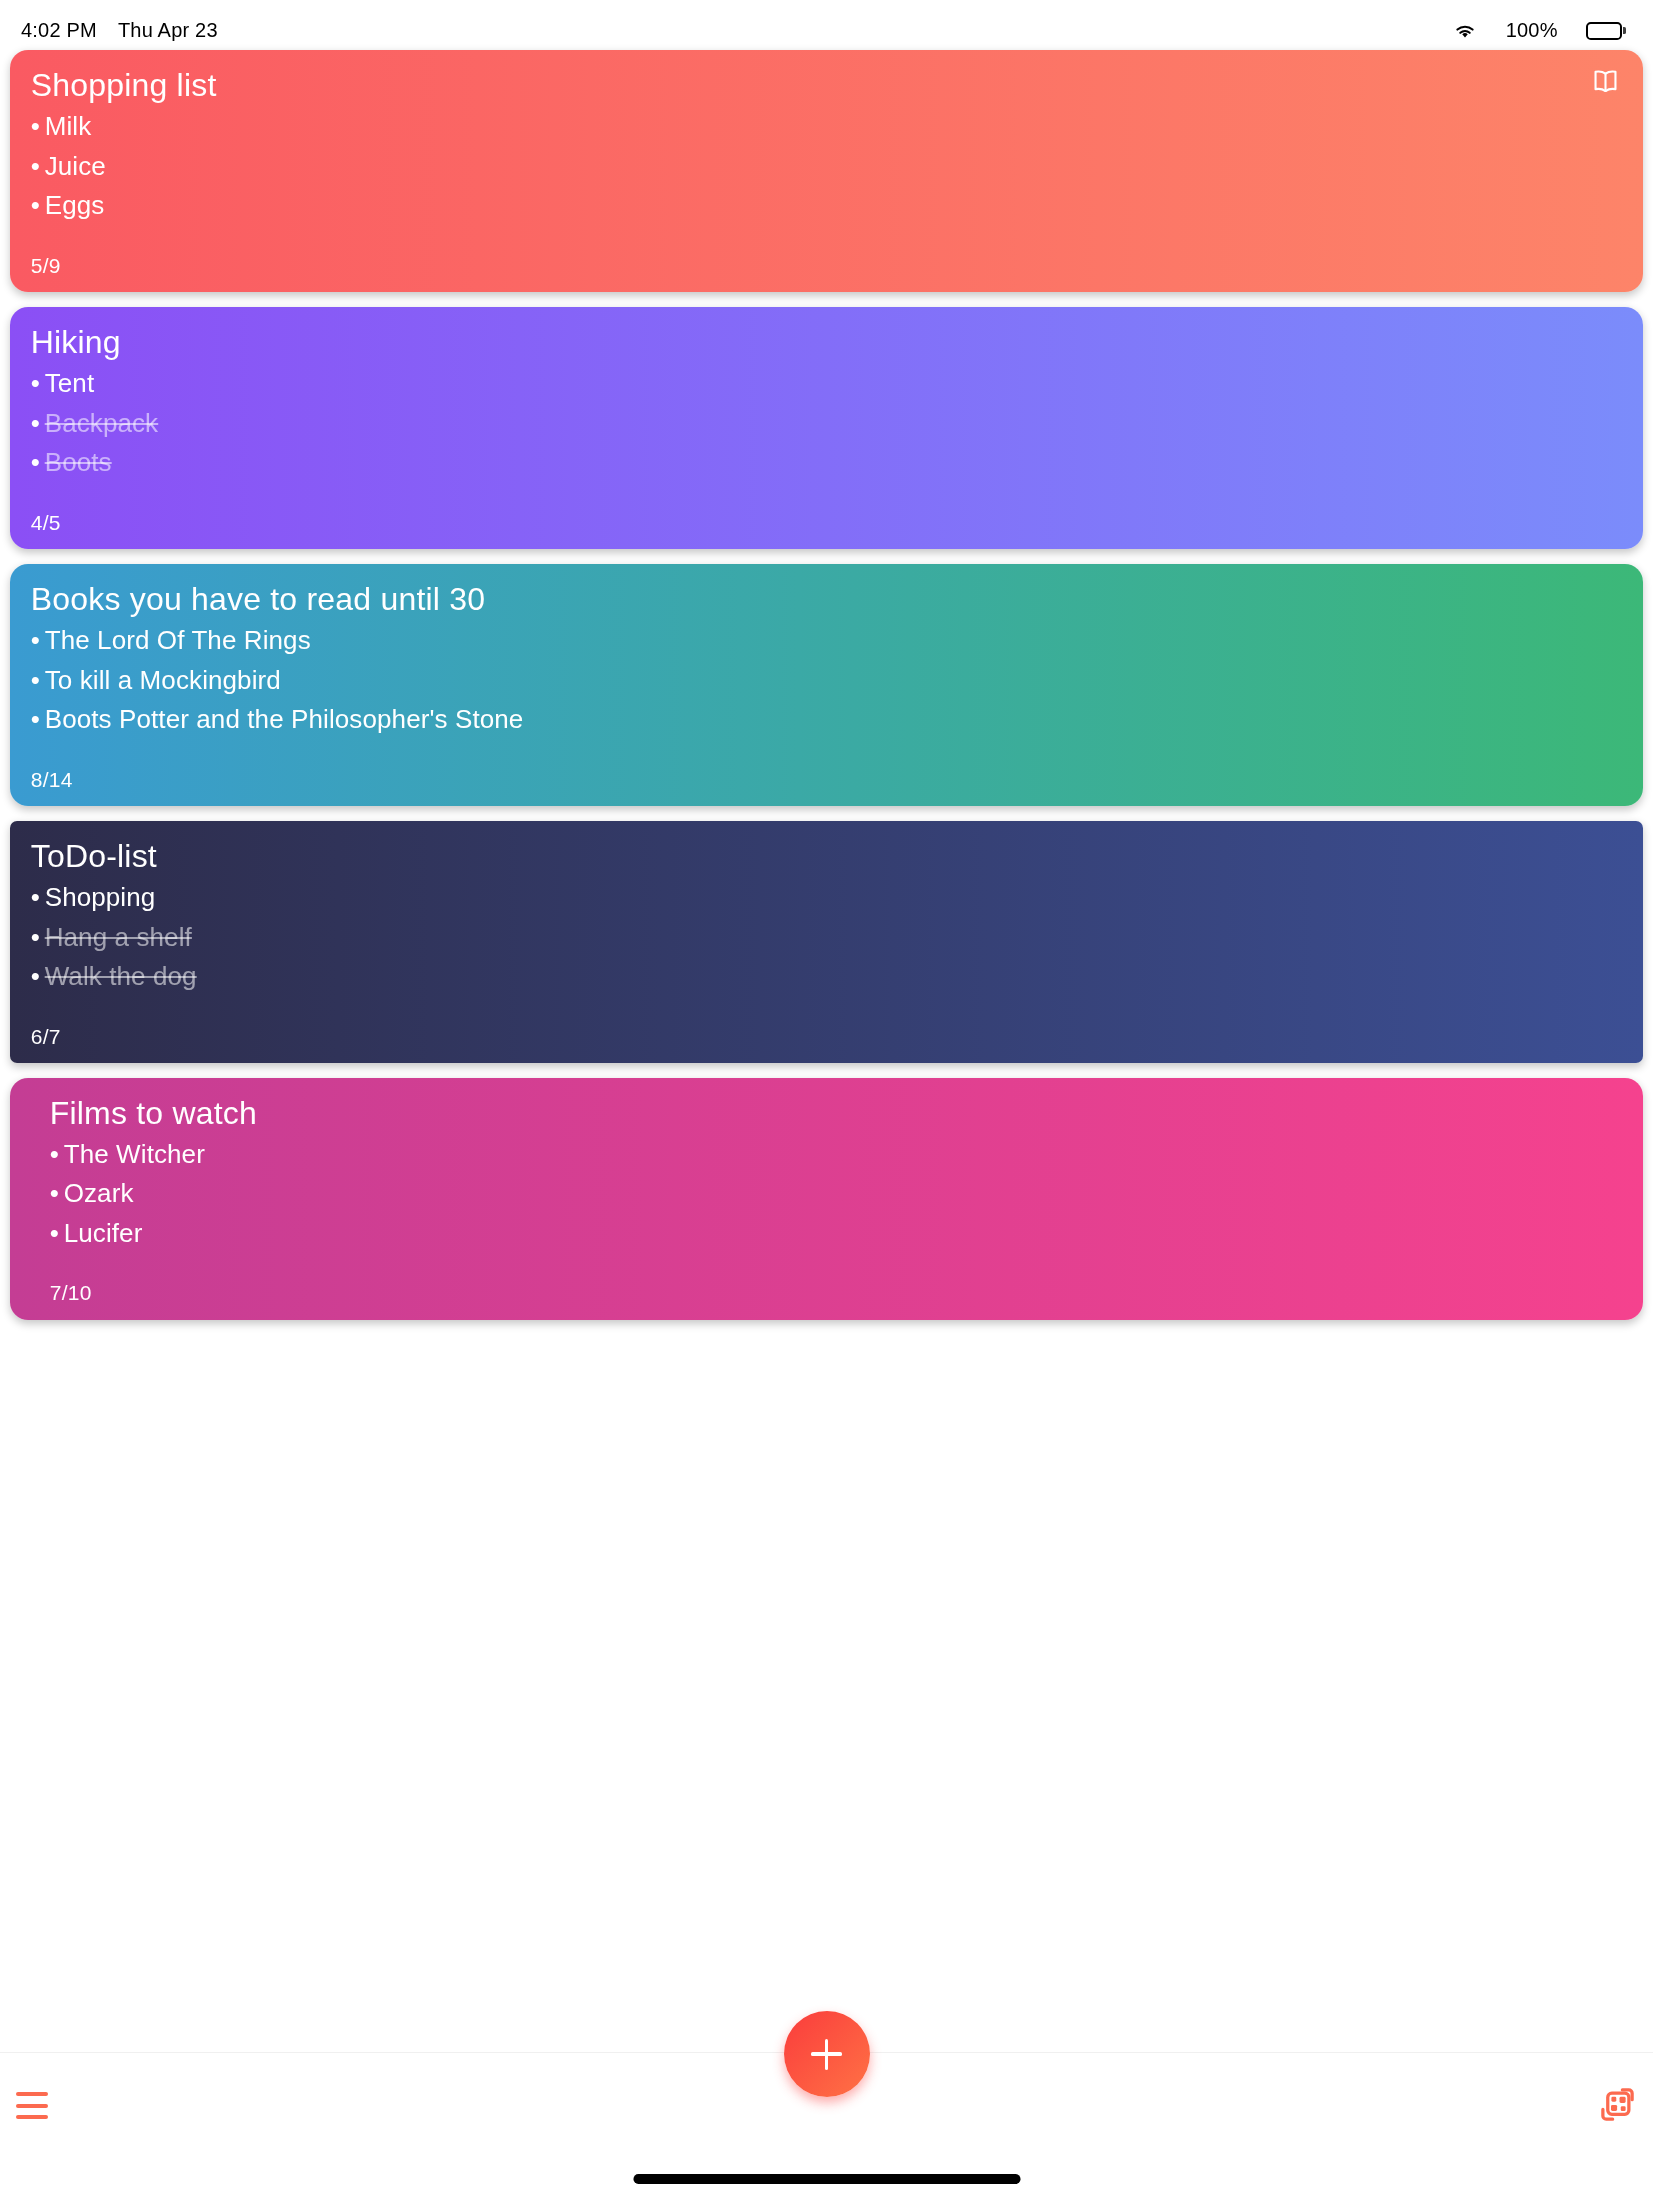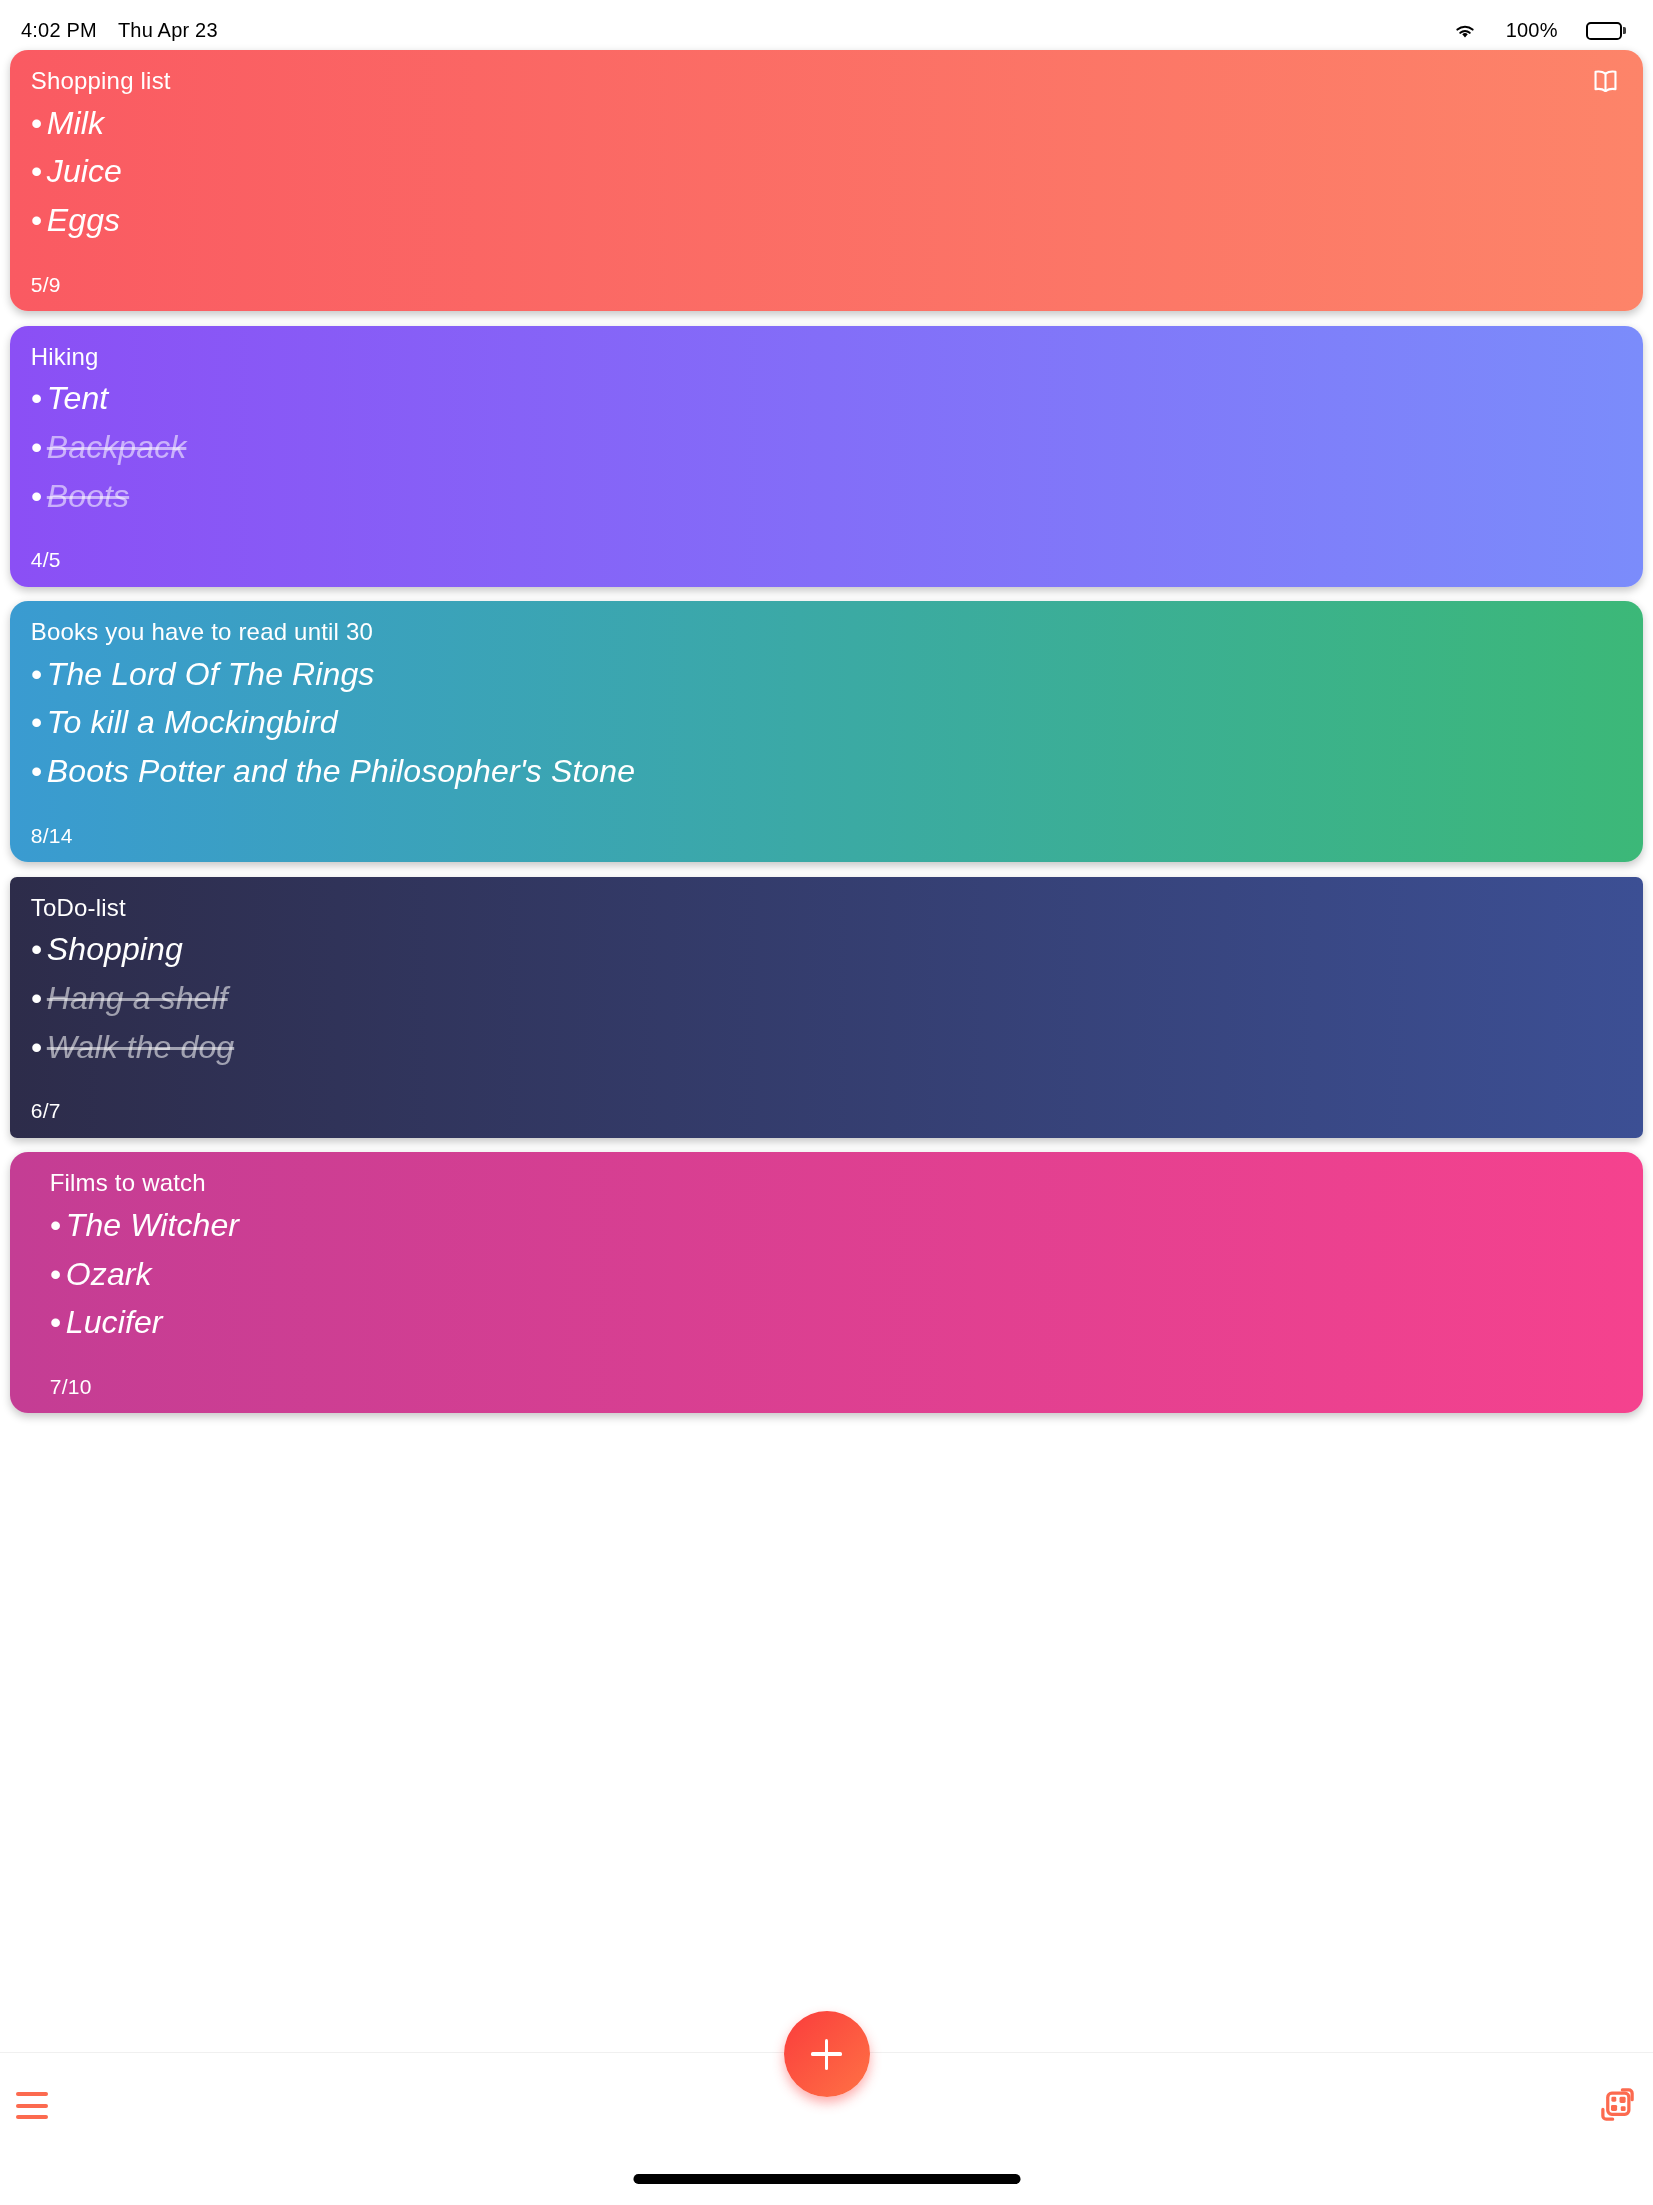--- a/index.html
+++ b/index.html
@@ -63,37 +63,36 @@
   }
   .card {
     position: relative;
     border-radius: 18px;
     padding: 18px 21px 14.5px 21px;
     color: #fff;
     box-shadow: 0 3.2px 8px rgba(0,0,0,.22);
     overflow: hidden;
   }
   .card-title {
-    font-size: 24px;
+    font-size: 32px;
     font-weight: 400;
     line-height: 1.08;
     letter-spacing: 0.2px;
     margin-bottom: 4.8px;
   }
   .card-items {
     list-style: none;
     margin: 0;
     padding: 0;
   }
   .card-items li {
-    font-size: 32px;
+    font-size: 26px;
     line-height: 1.52;
     letter-spacing: 0.1px;
     white-space: nowrap;
-    font-style: italic;
   }
   .card-items li .bullet { margin-right: 4.8px; }
   .card-items li.done .txt {
     text-decoration: line-through;
     color: rgba(255,255,255,.55);
   }
   .card-count {
     margin-top: 28px;
     font-size: 21px;
     letter-spacing: 0.3px;

